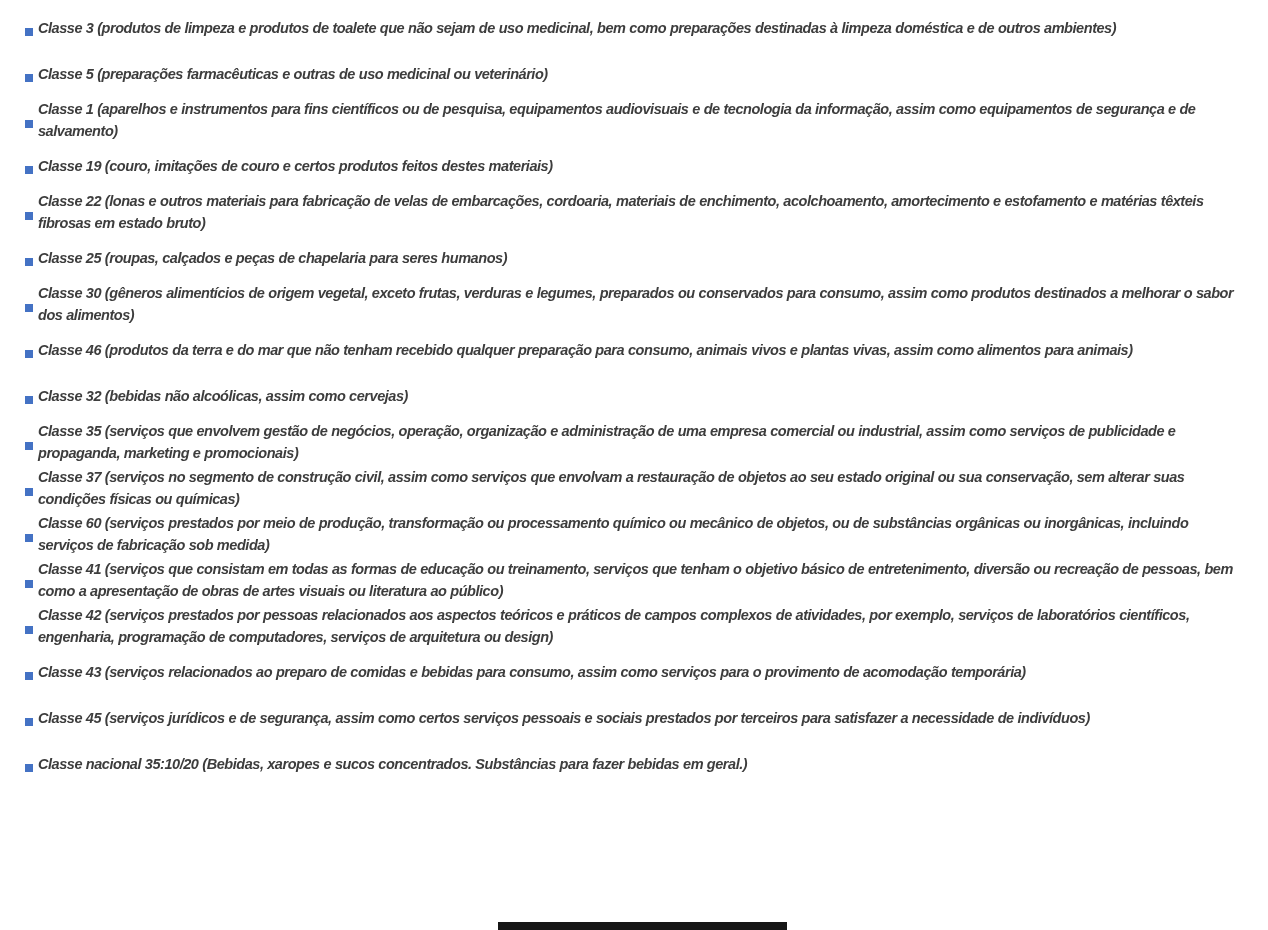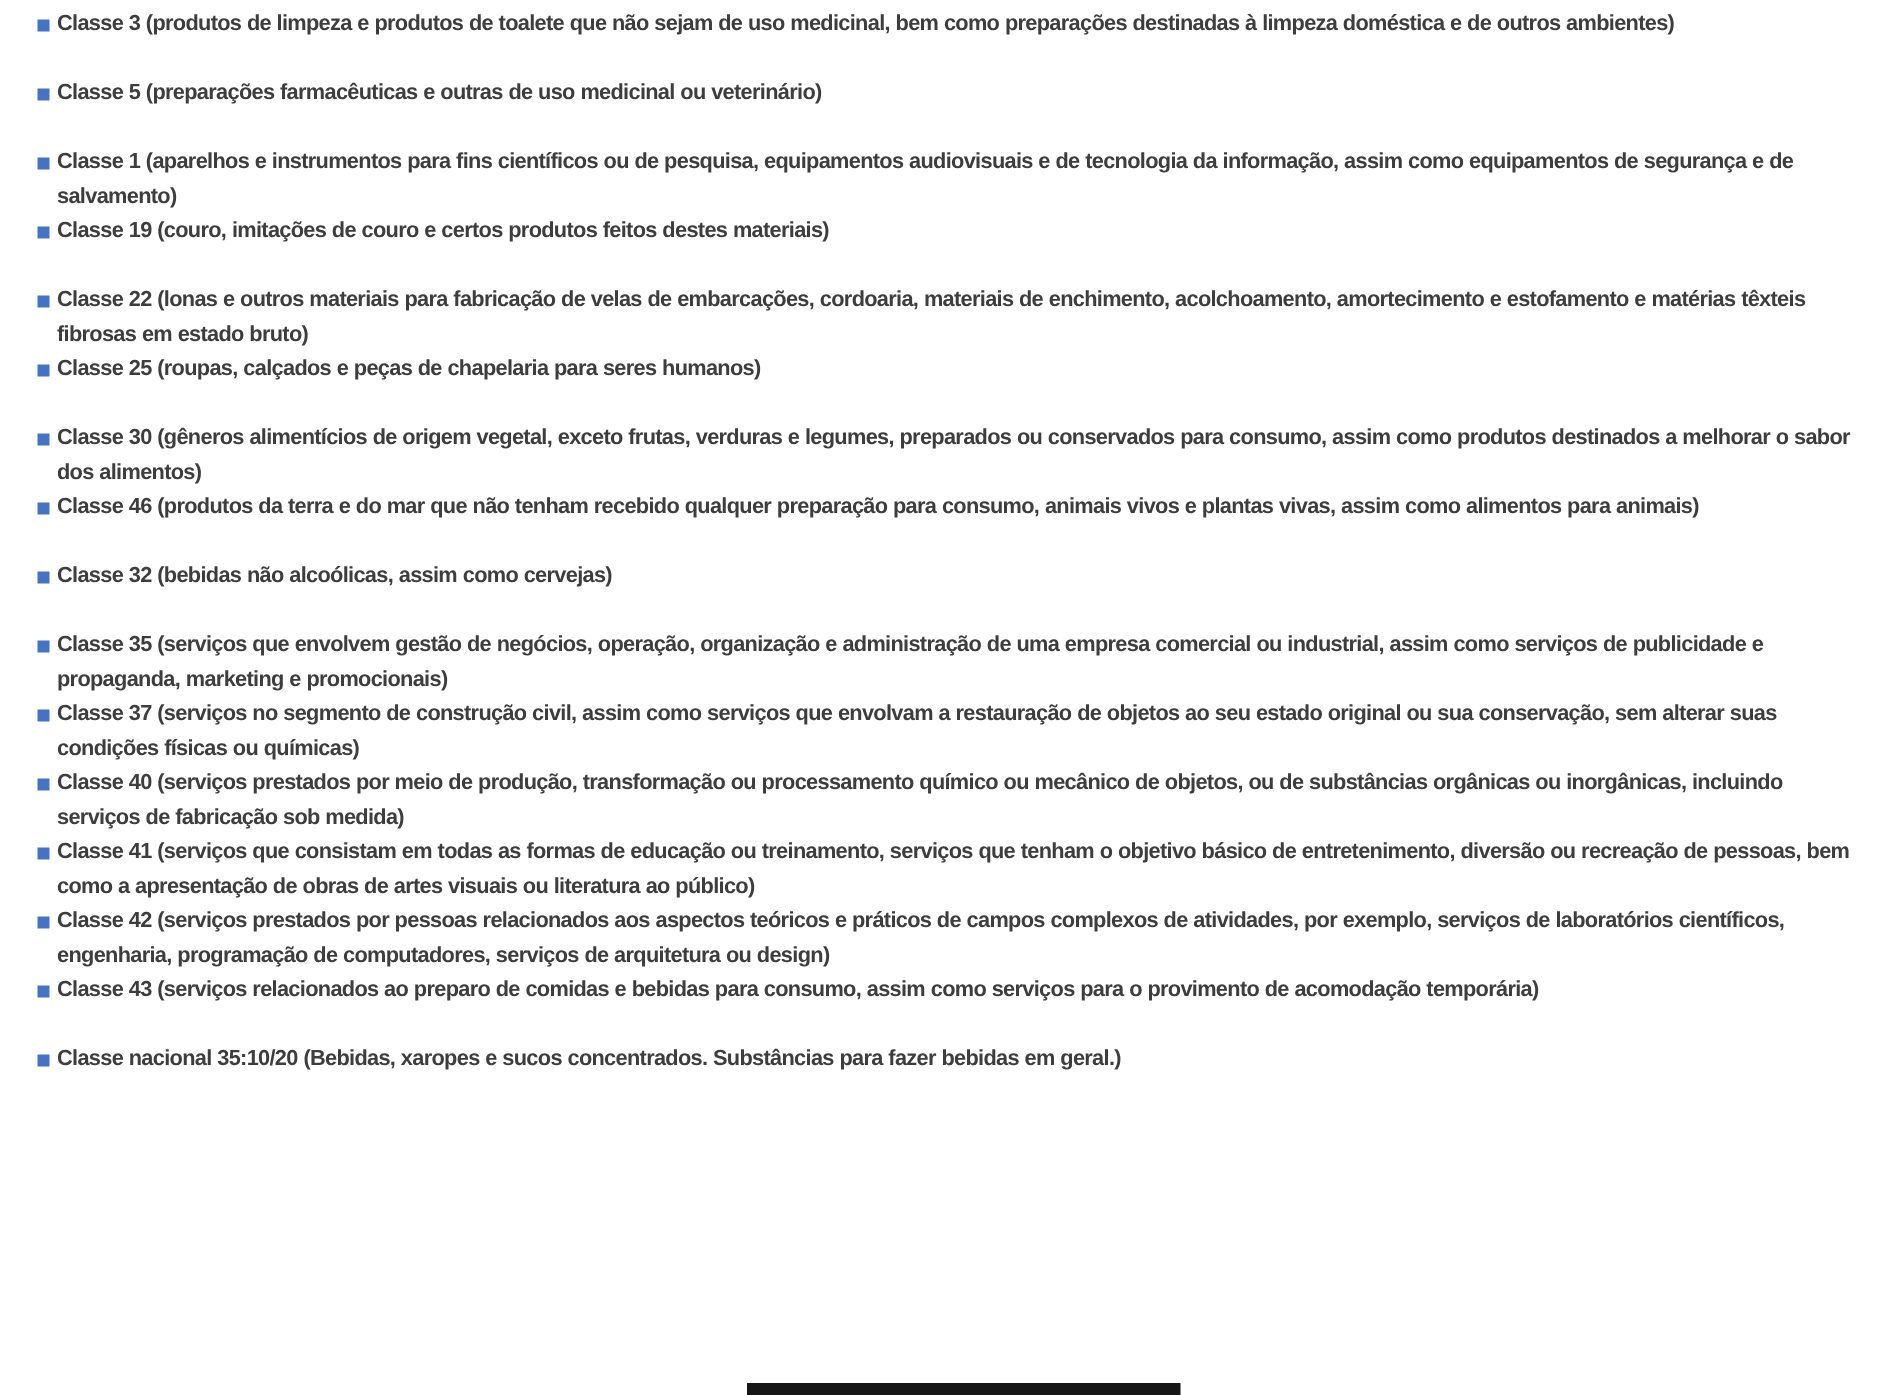--- a/index.html
+++ b/index.html
@@ -15,23 +15,24 @@
     font-family: "Liberation Sans", sans-serif;
   }
   .doc-list {
     position: absolute;
     top: 5px;
     left: 25px;
     right: 26px;
   }
   .item {
     display: flex;
-    align-items: flex-start;
+    align-items: center;
     min-height: 46px;
     box-sizing: border-box;
+    font-style: italic;
   }
   .bullet {
     flex: 0 0 auto;
     width: 8px;
     height: 8px;
     margin-top: 8px;
     margin-right: 5px;
     background: #4472c4;
   }
   .item-text {
@@ -94,33 +95,37 @@
   <div class="item">
     <span class="bullet"></span>
     <span class="item-text">Classe 35 (serviços que envolvem gestão de negócios, operação, organização e administração de uma empresa comercial ou industrial, assim como serviços de publicidade e propaganda, marketing e promocionais)</span>
   </div>
   <div class="item">
     <span class="bullet"></span>
     <span class="item-text">Classe 37 (serviços no segmento de construção civil, assim como serviços que envolvam a restauração de objetos ao seu estado original ou sua conservação, sem alterar suas condições físicas ou químicas)</span>
   </div>
   <div class="item">
     <span class="bullet"></span>
-    <span class="item-text">Classe 40 (serviços prestados por meio de produção, transformação ou processamento químico ou mecânico de objetos, ou de substâncias orgânicas ou inorgânicas, incluindo serviços de fabricação sob medida)</span>
+    <span class="item-text">Classe 60 (serviços prestados por meio de produção, transformação ou processamento químico ou mecânico de objetos, ou de substâncias orgânicas ou inorgânicas, incluindo serviços de fabricação sob medida)</span>
   </div>
   <div class="item">
     <span class="bullet"></span>
     <span class="item-text">Classe 41 (serviços que consistam em todas as formas de educação ou treinamento, serviços que tenham o objetivo básico de entretenimento, diversão ou recreação de pessoas, bem como a apresentação de obras de artes visuais ou literatura ao público)</span>
   </div>
   <div class="item">
     <span class="bullet"></span>
     <span class="item-text">Classe 42 (serviços prestados por pessoas relacionados aos aspectos teóricos e práticos de campos complexos de atividades, por exemplo, serviços de laboratórios científicos, engenharia, programação de computadores, serviços de arquitetura ou design)</span>
   </div>
   <div class="item">
     <span class="bullet"></span>
     <span class="item-text">Classe 43 (serviços relacionados ao preparo de comidas e bebidas para consumo, assim como serviços para o provimento de acomodação temporária)</span>
   </div>
   <div class="item">
     <span class="bullet"></span>
+    <span class="item-text">Classe 45 (serviços jurídicos e de segurança, assim como certos serviços pessoais e sociais prestados por terceiros para satisfazer a necessidade de indivíduos)</span>
+  </div>
+  <div class="item">
+    <span class="bullet"></span>
     <span class="item-text">Classe nacional 35:10/20 (Bebidas, xaropes e sucos concentrados. Substâncias para fazer bebidas em geral.)</span>
   </div>
 </div>
 
 <div class="bottom-bar"></div>
 
 </body></html>

